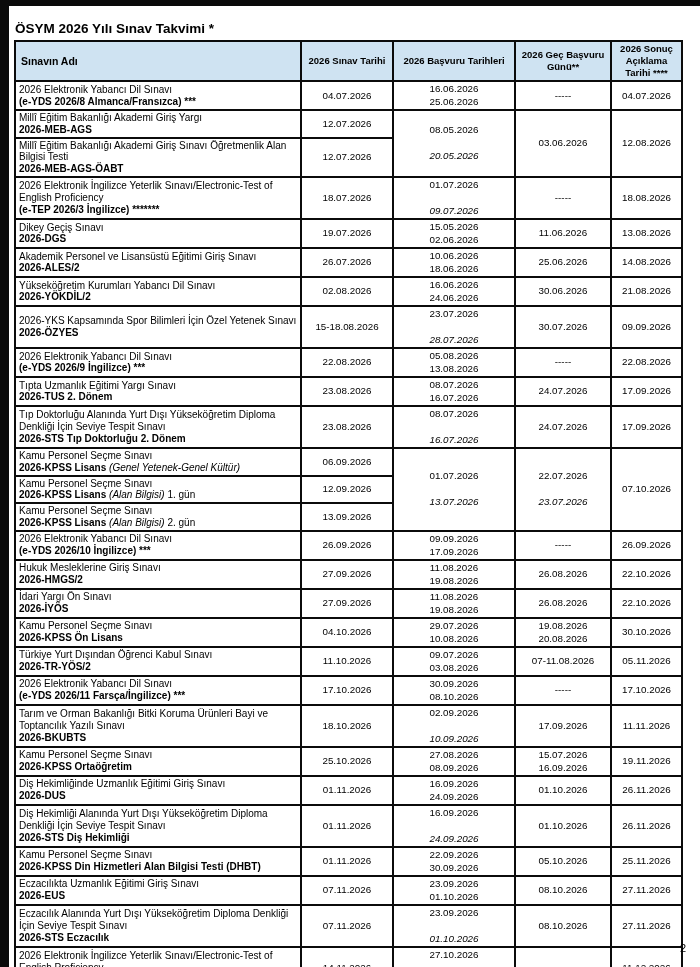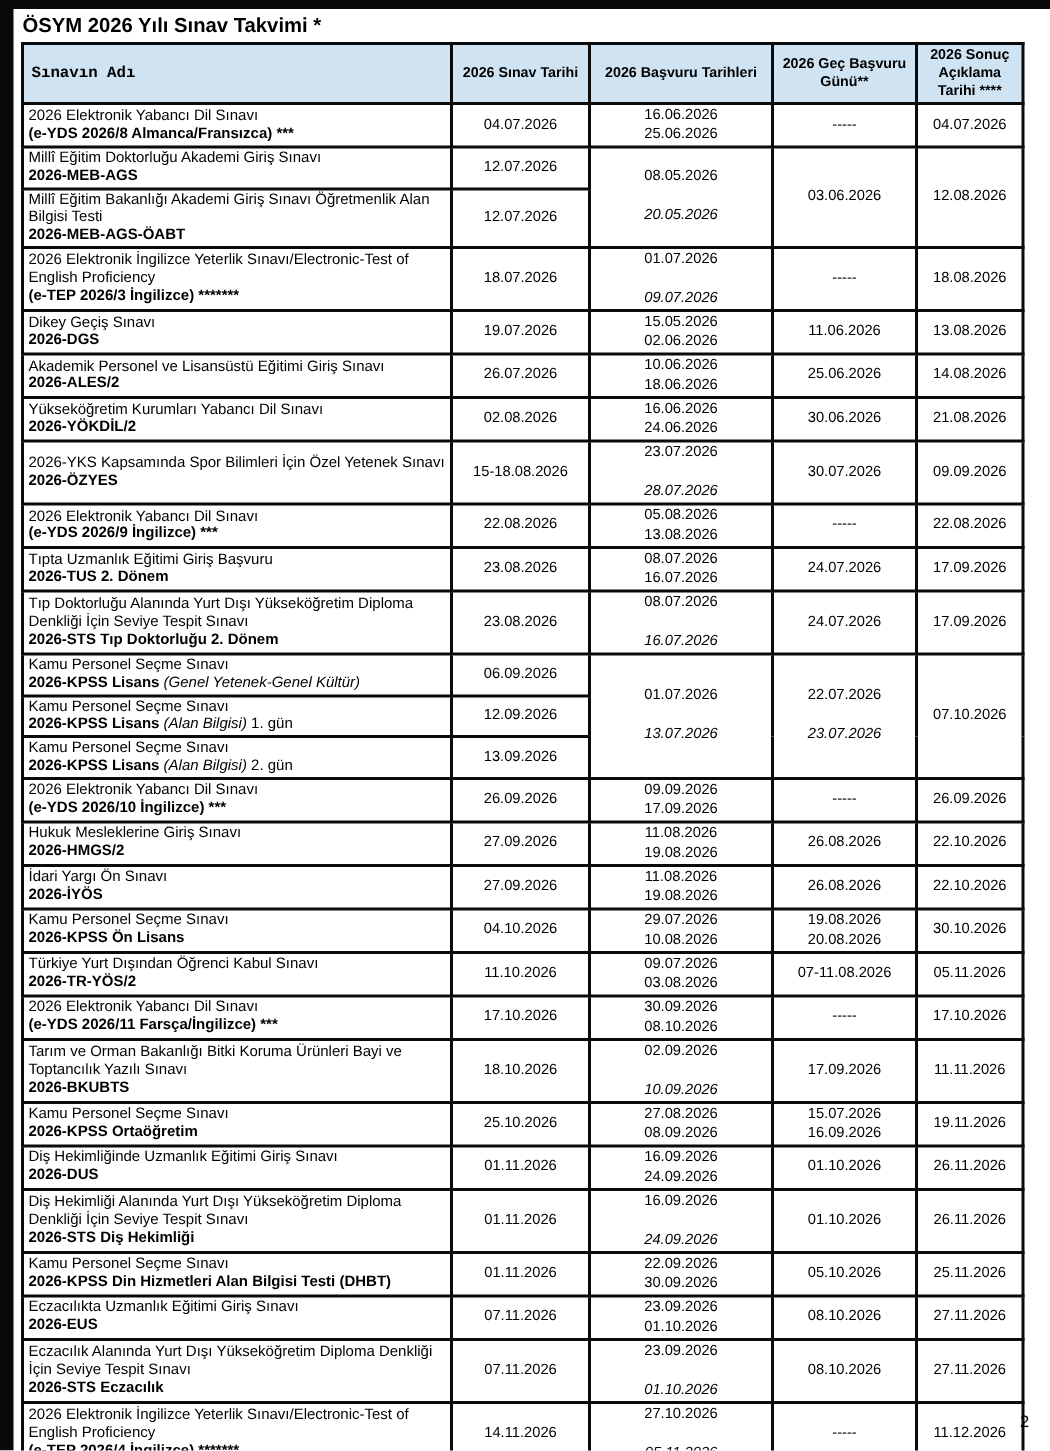--- a/index.html
+++ b/index.html
@@ -4,33 +4,33 @@
 <style>
   html,body{margin:0;padding:0;}
   body{
     width:700px;height:967px;overflow:hidden;position:relative;
     background:#ffffff;color:#000;
     font-family:"Liberation Sans",sans-serif;
   }
   .strip-left{position:absolute;left:0;top:0;width:9px;height:967px;background:#0a0a0a;}
   .strip-top{position:absolute;left:0;top:0;width:700px;height:6px;background:#0a0a0a;}
   .content{position:absolute;left:14px;top:9px;width:672px;}
-  .title{font-size:13.5px;font-weight:bold;margin:0 0 4px 1px;}
+  .title{font-size:13.5px;font-weight:bold;margin:12px 0 4px 1px;}
   table{border-collapse:collapse;width:667px;table-layout:fixed;}
   col.c-name{width:286px;}
   col.c-exam{width:92px;}
   col.c-apply{width:122px;}
   col.c-late{width:96px;}
   col.c-result{width:71px;}
   th,td{border:2px solid #0b0b0b;padding:1px 3px;vertical-align:middle;}
   th{
     background:#cfe3f2;font-size:9.5px;line-height:12px;
     text-align:center;font-weight:bold;height:36px;
   }
-  th.name-h{text-align:left;padding-left:5px;font-size:10.5px;font-family:Liberation Mono, monospace;}
+  th.name-h{text-align:left;padding-left:5px;font-size:10.5px;}
   td.name-cell{font-size:10px;line-height:11.8px;text-align:left;}
   td.name-cell .b{font-weight:bold;text-align:center;}
   td.name-cell .i{font-style:italic;}
   td.c{font-size:9.8px;line-height:12px;text-align:center;}
   td.c.bold{font-weight:normal;}
   td.c div+div{margin-top:1px;}
   td.c.sp div+div{margin-top:14px;font-style:italic;}
   tr.tall td{height:38px;}
   .page-num{position:absolute;left:680px;top:942px;font-size:11px;}
 </style>
@@ -74,21 +74,21 @@
           </td>
           <td class="c">
             <div>-----</div>
           </td>
           <td class="c bold">
             <div>04.07.2026</div>
           </td>
         </tr>
         <tr>
           <td class="name-cell">
-            <div><span>Millî Eğitim Doktorluğu Akademi Giriş Sınavı</span></div>
+            <div><span>Millî Eğitim Bakanlığı Akademi Giriş Yargı</span></div>
             <div><span class="b">2026-MEB-AGS</span></div>
           </td>
           <td class="c bold">
             <div>12.07.2026</div>
           </td>
           <td class="c sp" rowspan="2">
             <div>08.05.2026</div>
             <div>20.05.2026</div>
           </td>
           <td class="c" rowspan="2">
@@ -216,21 +216,21 @@
           </td>
           <td class="c">
             <div>-----</div>
           </td>
           <td class="c bold">
             <div>22.08.2026</div>
           </td>
         </tr>
         <tr>
           <td class="name-cell">
-            <div><span>Tıpta Uzmanlık Eğitimi Giriş Başvuru</span></div>
+            <div><span>Tıpta Uzmanlık Eğitimi Yargı Sınavı</span></div>
             <div><span class="b">2026-TUS 2. Dönem</span></div>
           </td>
           <td class="c bold">
             <div>23.08.2026</div>
           </td>
           <td class="c">
             <div>08.07.2026</div>
             <div>16.07.2026</div>
           </td>
           <td class="c">

